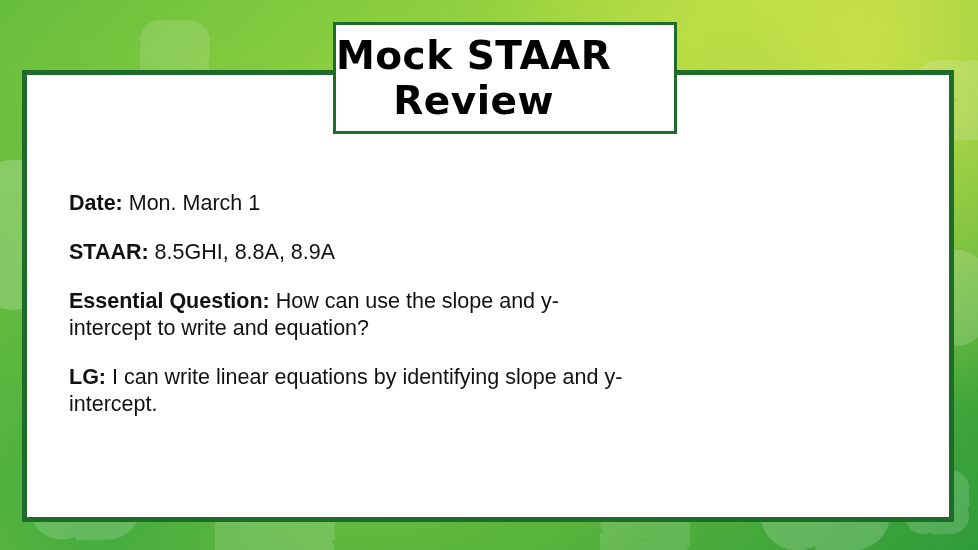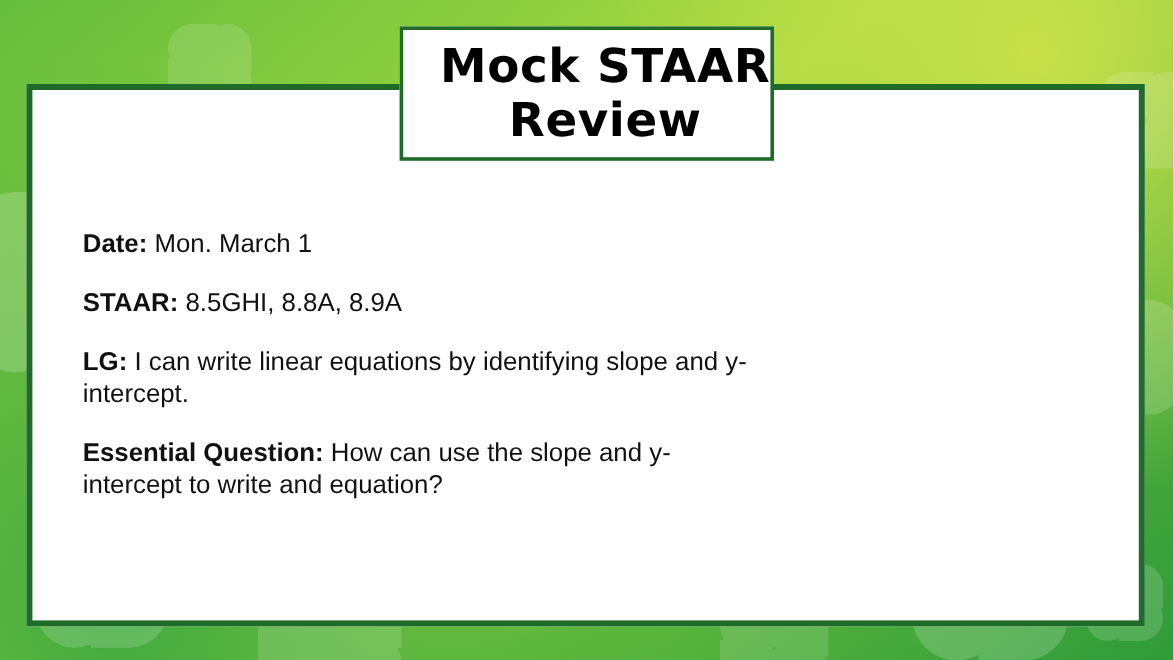--- a/index.html
+++ b/index.html
@@ -64,28 +64,28 @@
     background: #ffffff;
     border: 5px solid #1f6b2a;
     box-sizing: border-box;
   }
 
   
   .title-banner {
     position: absolute;
     left: 333px;
     top: 22px;
-    width: 312px;
+    width: 344px;
     height: 112px;
     background: #ffffff;
     border: 3px solid #1f6b2a;
     box-sizing: border-box;
     display: flex;
     align-items: center;
-    justify-content: flex-end;
+    justify-content: flex-start;
     z-index: 5;
   }
   .title-text {
     font-family: "DejaVu Sans", sans-serif;
     font-weight: bold;
     font-size: 39px;
     line-height: 45px;
     letter-spacing: 0.5px;
     color: #000000;
     text-align: center;
@@ -174,25 +174,25 @@
 
       <div class="line">
         <b>Date:</b><span> Mon. March 1</span>
       </div>
 
       <div class="line">
         <b>STAAR:</b><span> 8.5GHI, 8.8A, 8.9A</span>
       </div>
 
       <div class="line">
+        <b>Essential Question:</b><span> How can use the slope and y-intercept to write and equation?</span>
+      </div>
+
+      <div class="line">
         <b>LG:</b><span> I can write linear equations by identifying slope and y-intercept.</span>
-      </div>
-
-      <div class="line">
-        <b>Essential Question:</b><span> How can use the slope and y-intercept to write and equation?</span>
       </div>
 
     </div>
   </div>
 
   <div class="title-banner">
     <div class="title-text">Mock STAAR
 Review</div>
   </div>
 

